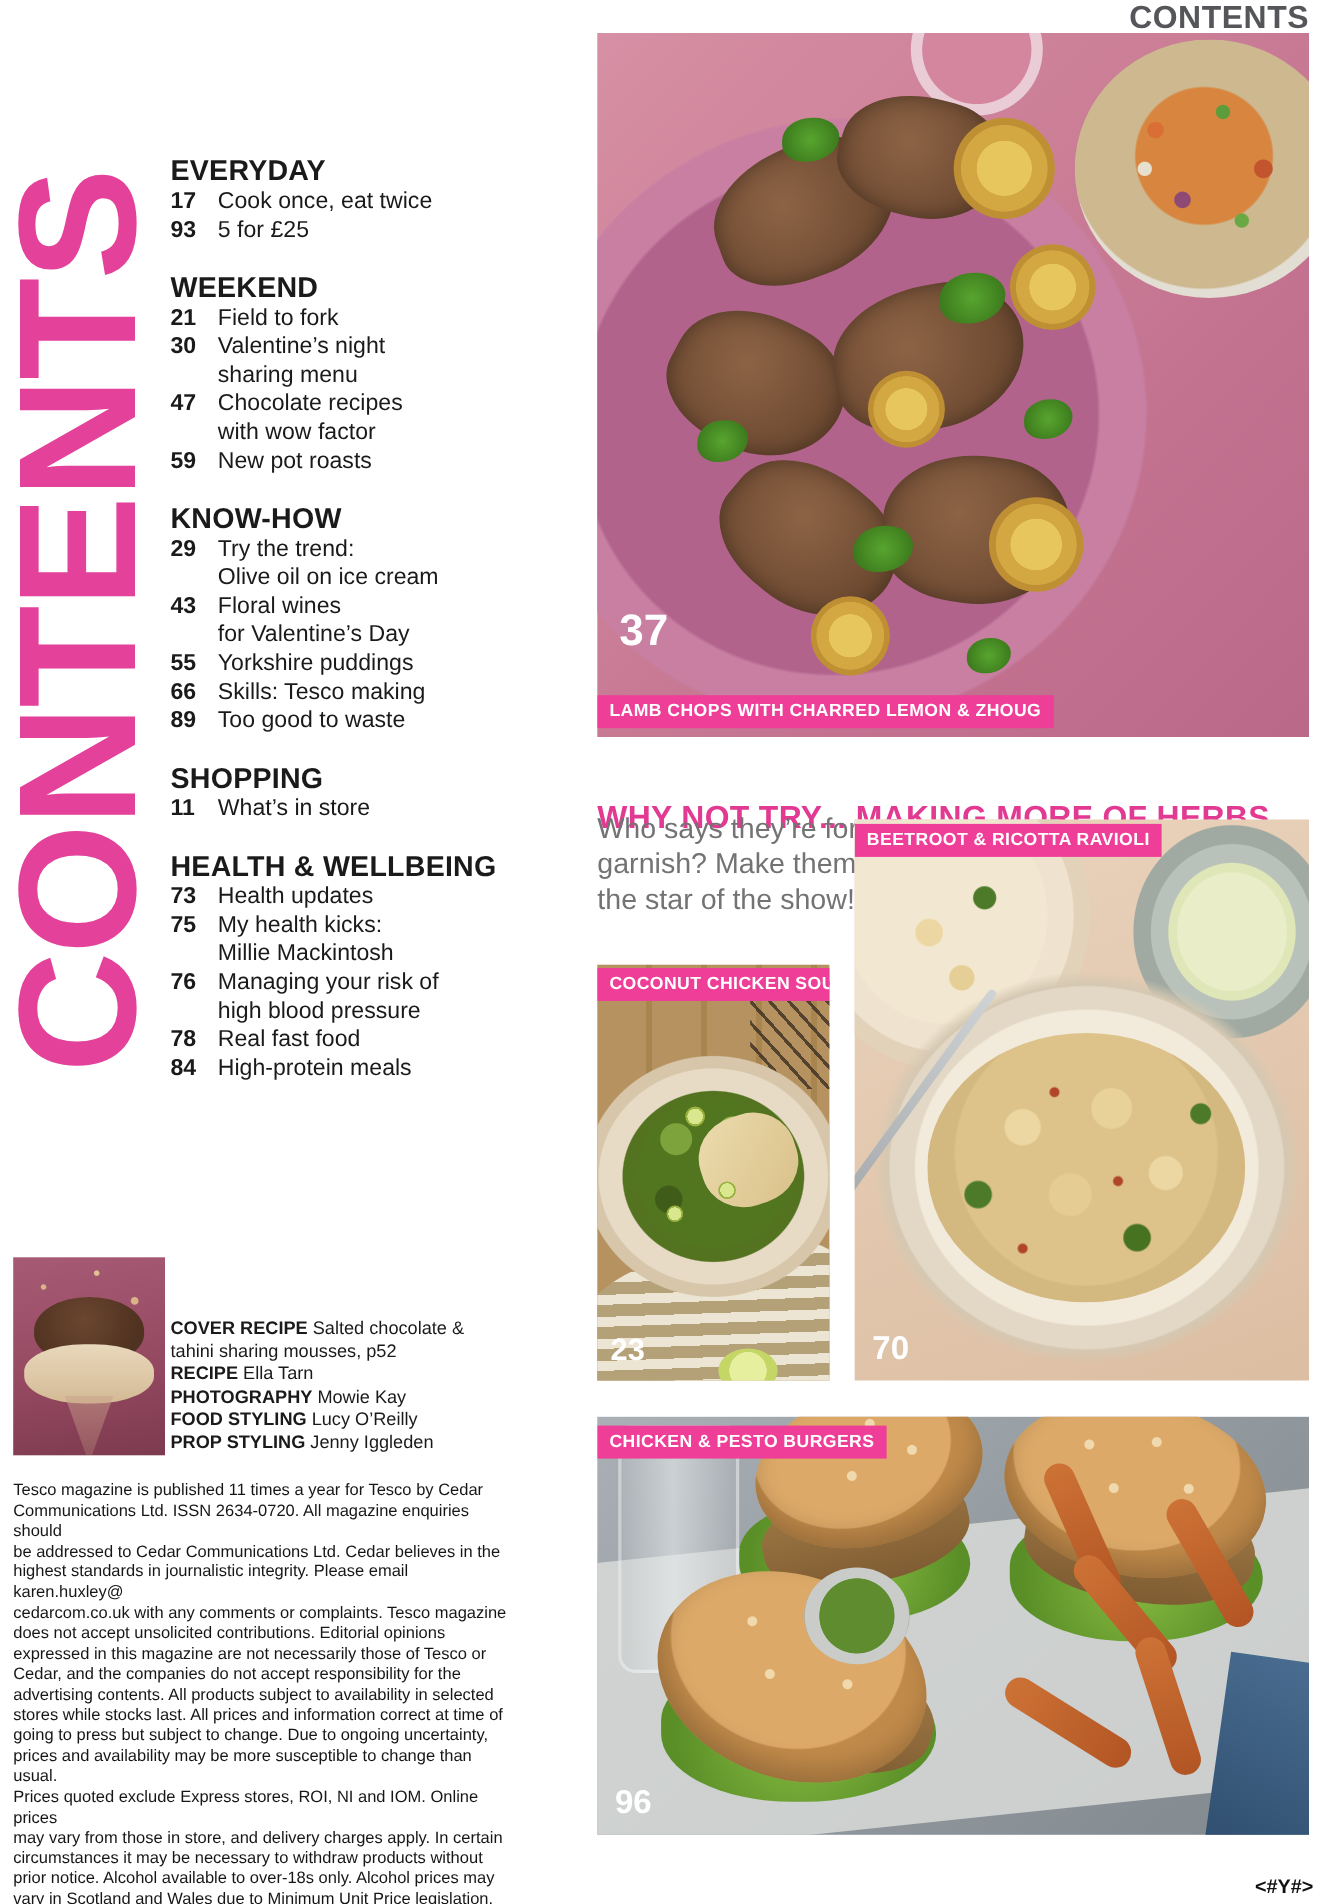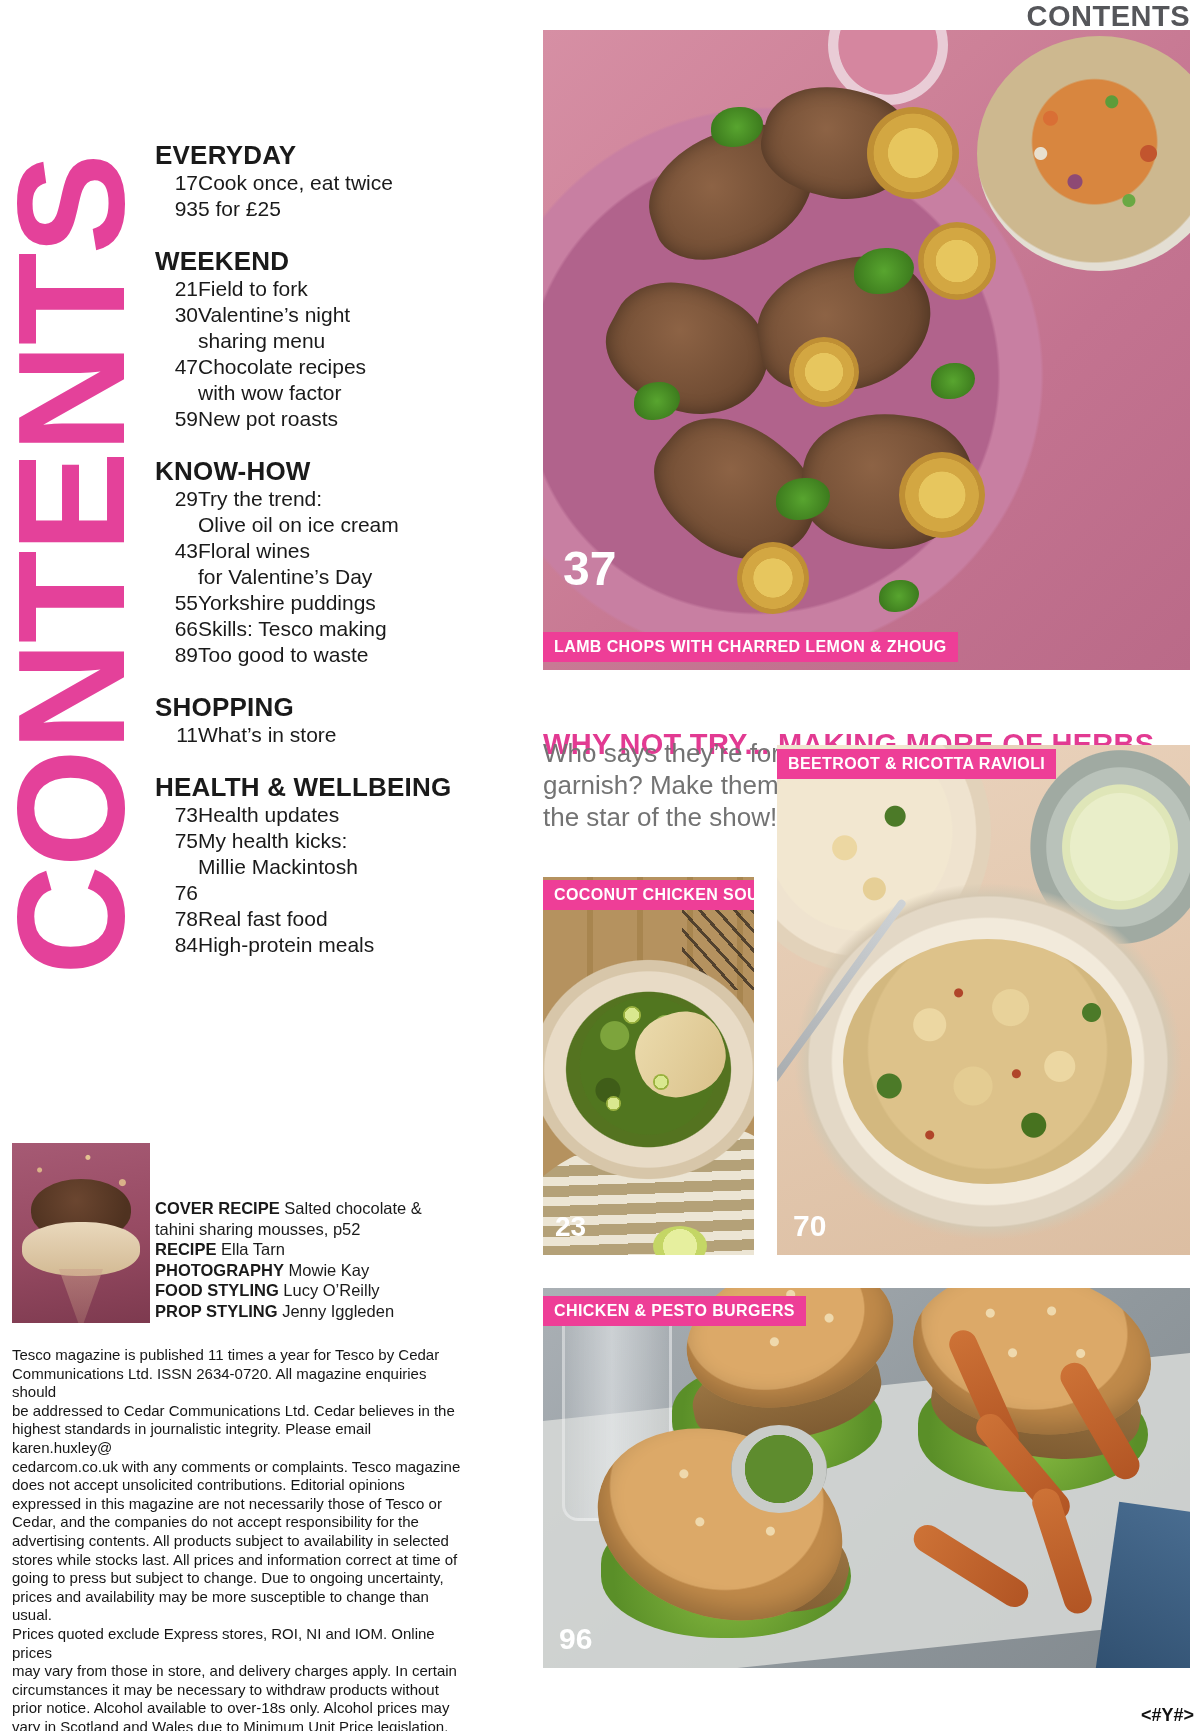--- a/index.html
+++ b/index.html
@@ -19,21 +19,21 @@
   .vertical-title-box{left:2px;top:136px;width:138px;height:858px;display:flex;align-items:center;justify-content:center;}
   .vertical-title{writing-mode:vertical-rl;transform:rotate(180deg);font-size:152px;font-weight:800;
     letter-spacing:-2px;color:var(--accent-pink);line-height:1;}
 
   
   .toc{left:155px;top:142px;width:322px;}
   .toc-section{margin-top:26px;}
   .toc-section:first-child{margin-top:0;}
   .toc-heading{font-size:26px;font-weight:800;letter-spacing:.2px;line-height:26px;margin-bottom:2px;}
   .toc-item{display:flex;font-size:21px;line-height:26px;}
-  .toc-page{width:43px;flex:none;font-weight:400;text-align:right;}
+  .toc-page{width:43px;flex:none;font-weight:700;}
   .toc-label{white-space:pre-line;}
 
   
   .cover-thumb{left:12px;top:1143px;width:138px;height:180px;overflow:hidden;
     background:linear-gradient(170deg,#a65a74 0%,#964a62 55%,#7d3a4f 100%);}
   .cover-thumb .crumbs{position:absolute;inset:0;background:
     radial-gradient(circle at 20% 15%,#d9b288 0 2px,transparent 3px),
     radial-gradient(circle at 55% 8%,#e3c191 0 2px,transparent 3px),
     radial-gradient(circle at 80% 22%,#d9b288 0 3px,transparent 4px),
     radial-gradient(circle at 35% 28%,#caa077 0 2px,transparent 3px),
@@ -233,20 +233,22 @@
           <span class="toc-page">73</span>
           <span class="toc-label">Health updates</span>
         </div>
         <div class="toc-item">
           <span class="toc-page">75</span>
           <span class="toc-label">My health kicks:
 Millie Mackintosh</span>
         </div>
         <div class="toc-item">
           <span class="toc-page">76</span>
+          <span class="toc-label">Managing your risk of
+high blood pressure</span>
         </div>
         <div class="toc-item">
           <span class="toc-page">78</span>
           <span class="toc-label">Real fast food</span>
         </div>
         <div class="toc-item">
           <span class="toc-page">84</span>
           <span class="toc-label">High-protein meals</span>
         </div>
       </div>
@@ -266,21 +268,21 @@
     <div class="lemon" style="left:58%;top:30%;width:78px;height:78px;"></div>
     <div class="lemon" style="left:38%;top:48%;width:70px;height:70px;"></div>
     <div class="lemon" style="left:55%;top:66%;width:86px;height:86px;"></div>
     <div class="lemon" style="left:30%;top:80%;width:72px;height:72px;"></div>
     <div class="zhoug" style="left:26%;top:12%;width:52px;height:40px;"></div>
     <div class="zhoug" style="left:48%;top:34%;width:60px;height:46px;"></div>
     <div class="zhoug" style="left:14%;top:55%;width:46px;height:38px;"></div>
     <div class="zhoug" style="left:60%;top:52%;width:44px;height:36px;"></div>
     <div class="zhoug" style="left:36%;top:70%;width:54px;height:42px;"></div>
     <div class="zhoug" style="left:52%;top:86%;width:40px;height:32px;"></div>
-    <div class="photo-num" style="left:20px;bottom:74px;font-size:48px;text-align:right;">37</div>
+    <div class="photo-num" style="left:20px;bottom:74px;font-size:40px;text-align:right;">37</div>
     <div class="flag" style="left:0;bottom:8px;">LAMB CHOPS WITH CHARRED LEMON &amp; ZHOUG</div>
   </div>
 
   <div class="abs why-heading">WHY NOT TRY... MAKING MORE OF HERBS</div>
   <div class="abs why-subtext">Who says they’re for
 garnish? Make them
 the star of the show!</div>
 
   <div class="photo photo-ravioli">
     <div class="r-plate-tl"></div>

